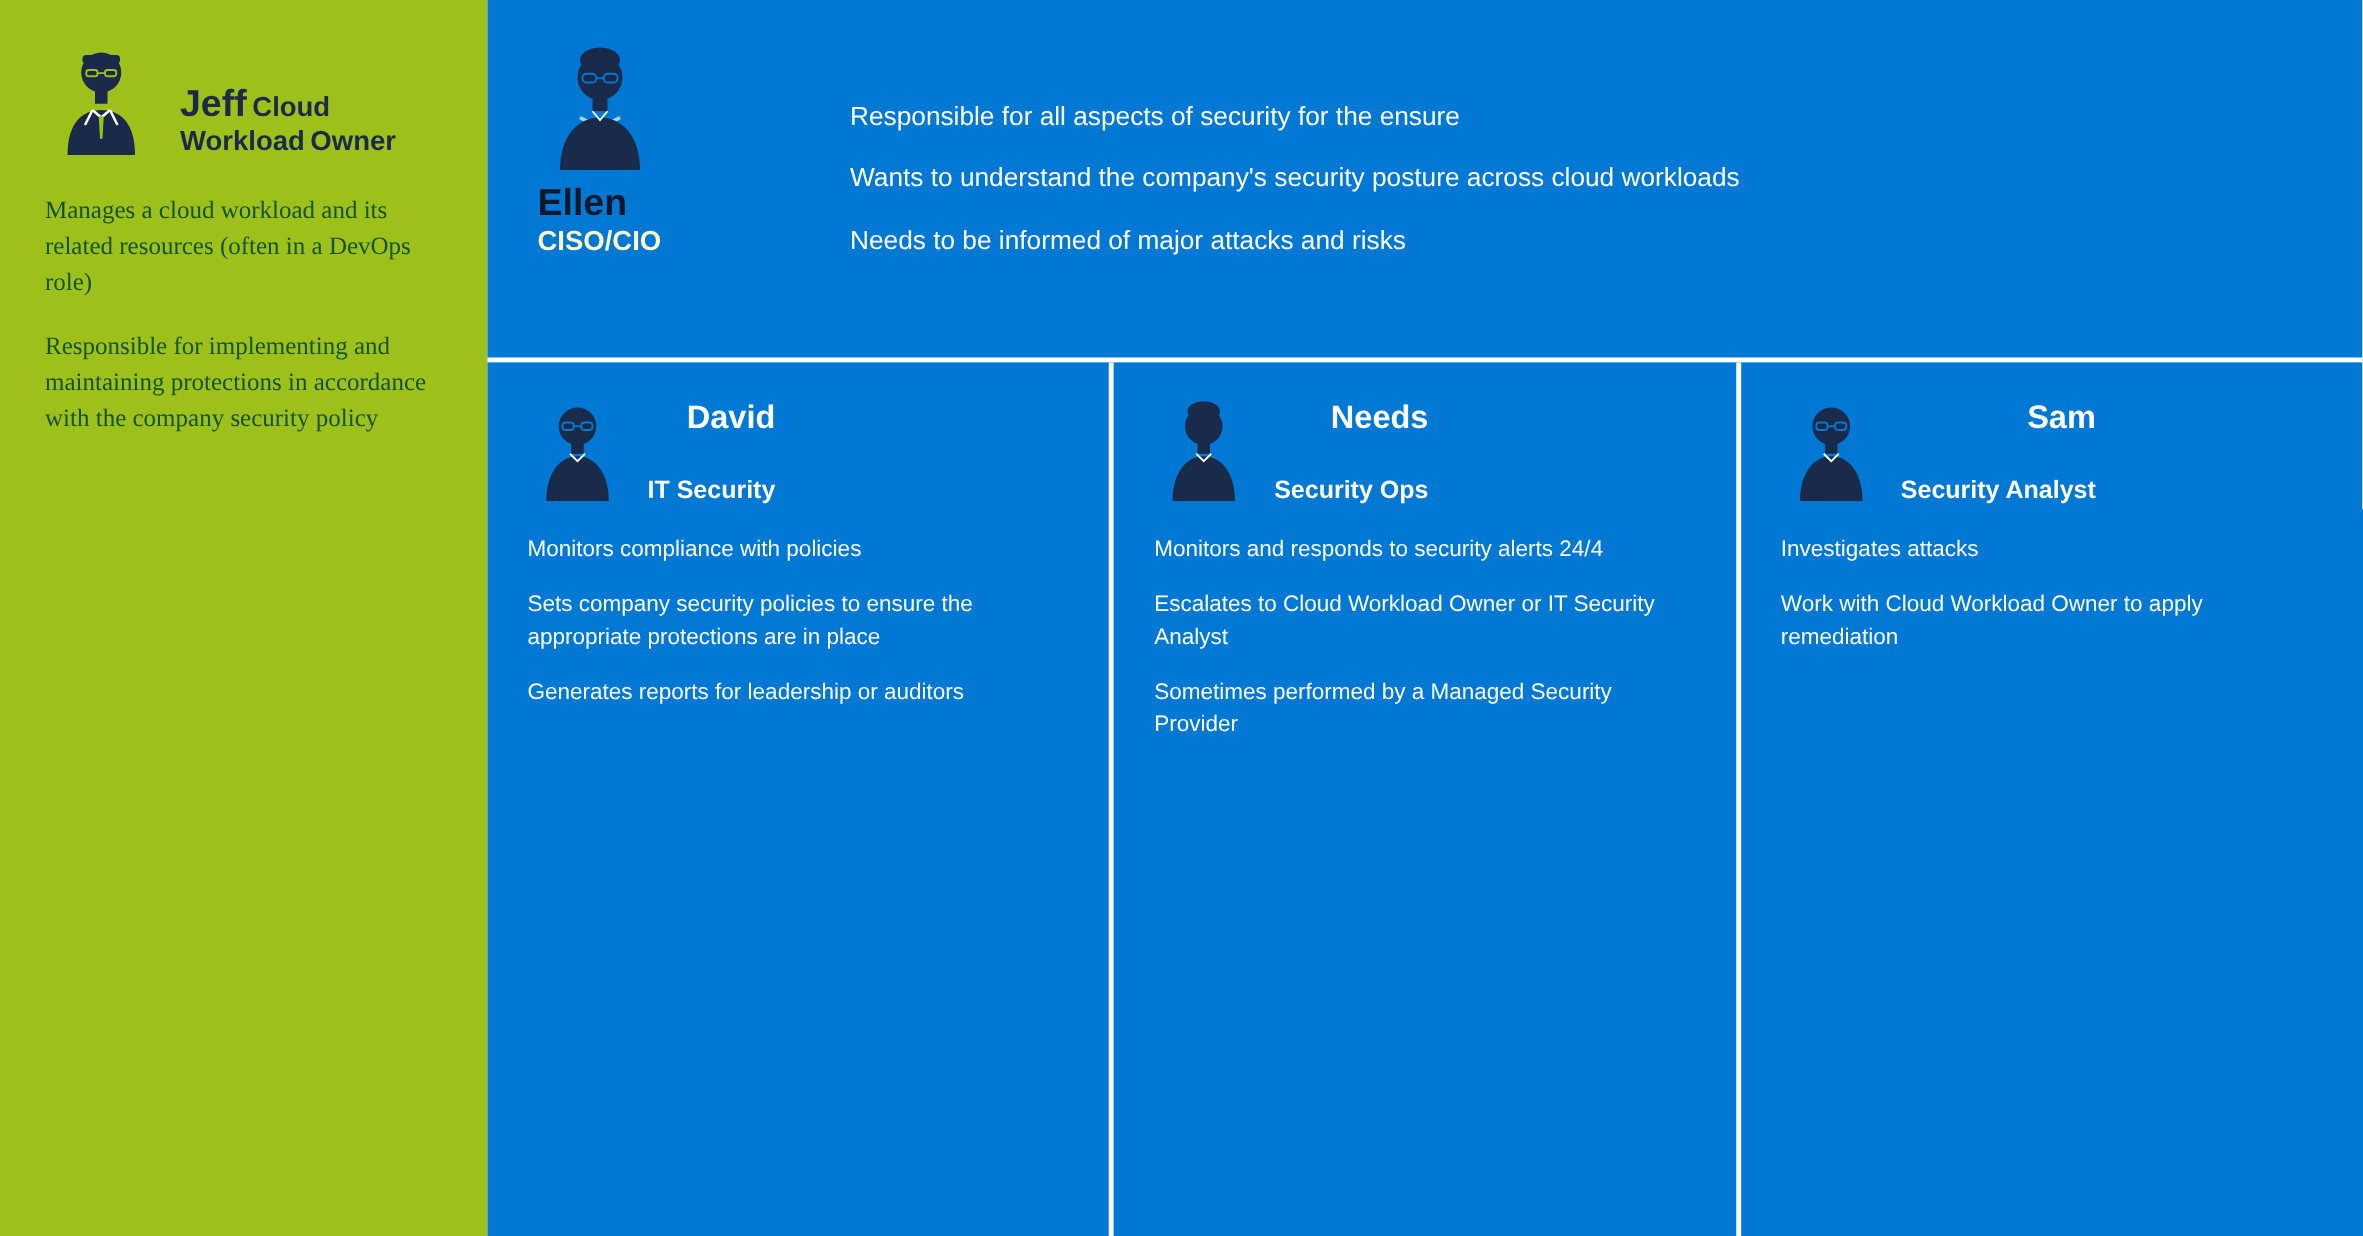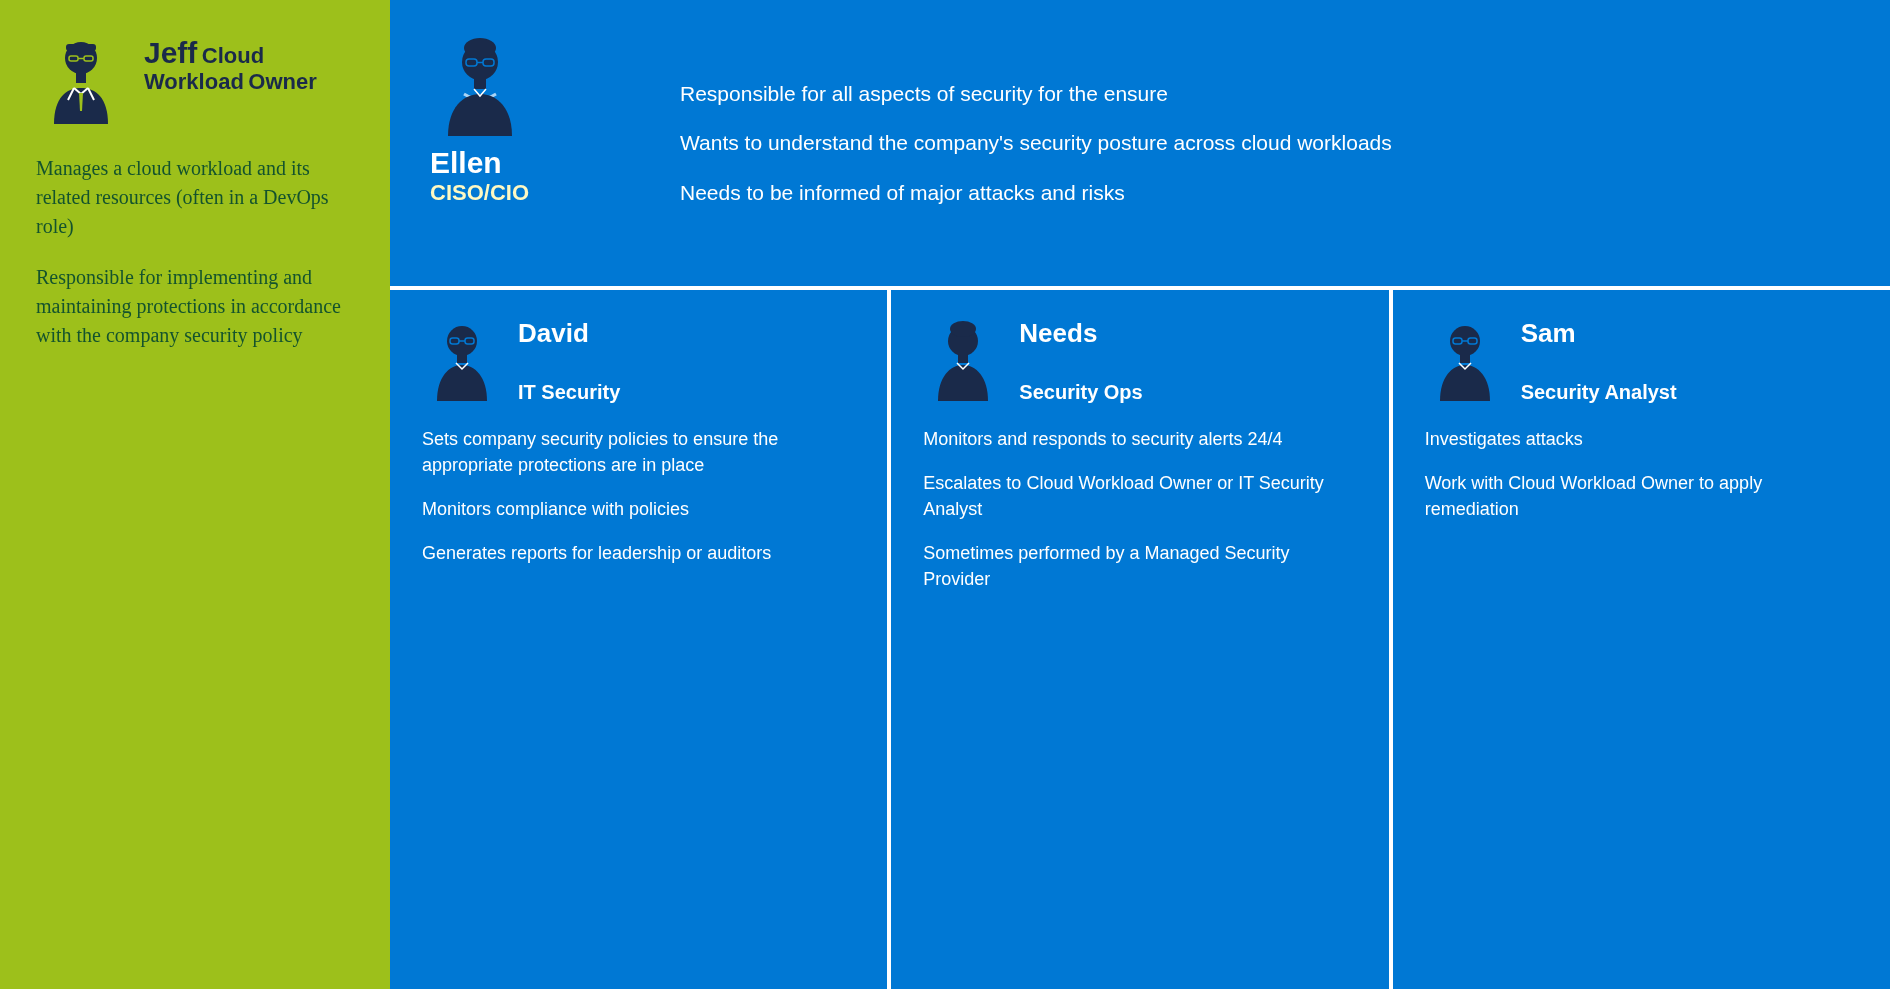--- a/index.html
+++ b/index.html
@@ -18,21 +18,21 @@
       min-width: 390px;
       background: #9dc01b;
       padding: 36px 36px 36px 36px;
       display: flex;
       flex-direction: column;
       gap: 0;
     }
 
     .persona-header {
       display: flex;
-      align-items: flex-start;
+      align-items: flex-end;
       gap: 18px;
       margin-bottom: 28px;
     }
 
     .avatar-jeff {
       width: 90px;
       height: 90px;
       flex-shrink: 0;
     }
 
@@ -116,20 +116,21 @@
 
     .col:last-child {
       border-right: none;
     }
 
     .col-header {
       display: flex;
       align-items: center;
       gap: 16px;
       margin-bottom: 22px;
+      text-align: right;
     }
 
     .col-title {
       display: flex;
       flex-direction: column;
     }
 
     .col-name {
       color: #fff;
       font-size: 26px;
@@ -161,21 +162,21 @@
       height: 100px;
       margin-bottom: 10px;
     }
 
     .persona-name-block {
       display: flex;
       flex-direction: column;
     }
 
     .ellen-name {
-      color: #ffffff;
+      color: #0f172a;
       font-size: 30px;
       font-weight: 900;
     }
 
     .ellen-role {
       color: #fef9c3;
       font-size: 22px;
       font-weight: 700;
     }
   </style>
@@ -268,22 +269,22 @@
           <rect x="35" y="34" width="10" height="8" fill="#1a2a4a"></rect>
 
           <path d="M15 80 C15 56 27 44 40 44 C53 44 65 56 65 80 Z" fill="#1a2a4a"></path>
           <path d="M34 42 L40 48 L46 42" fill="none" stroke="#fff" stroke-width="1.5"></path>
         </svg>
         <div class="col-title">
           <span class="col-name">David</span>
           <span class="col-role">IT Security</span>
         </div>
       </div>
+      <p class="col-desc">Monitors compliance with policies</p>
       <p class="col-desc">Sets company security policies to ensure the appropriate protections are in place</p>
-      <p class="col-desc">Monitors compliance with policies</p>
       <p class="col-desc">Generates reports for leadership or auditors</p>
     </div>
 
     <div class="col">
       <div class="col-header">
         <svg class="avatar-svg" viewBox="0 0 80 80" xmlns="http://www.w3.org/2000/svg">
           <circle cx="40" cy="20" r="15" fill="#1a2a4a"></circle>
 
           <ellipse cx="40" cy="8" rx="13" ry="8" fill="#1a2a4a"></ellipse>
           <rect x="35" y="34" width="10" height="8" fill="#1a2a4a"></rect>

